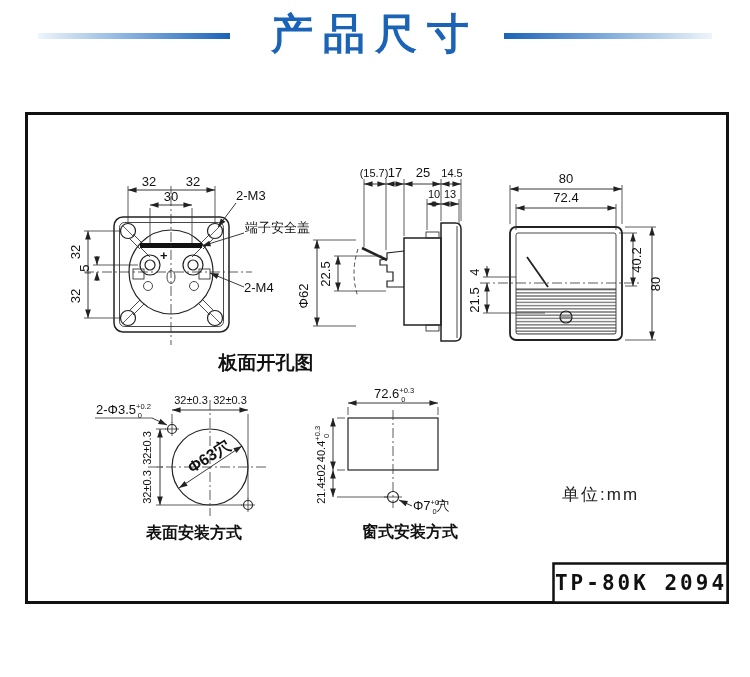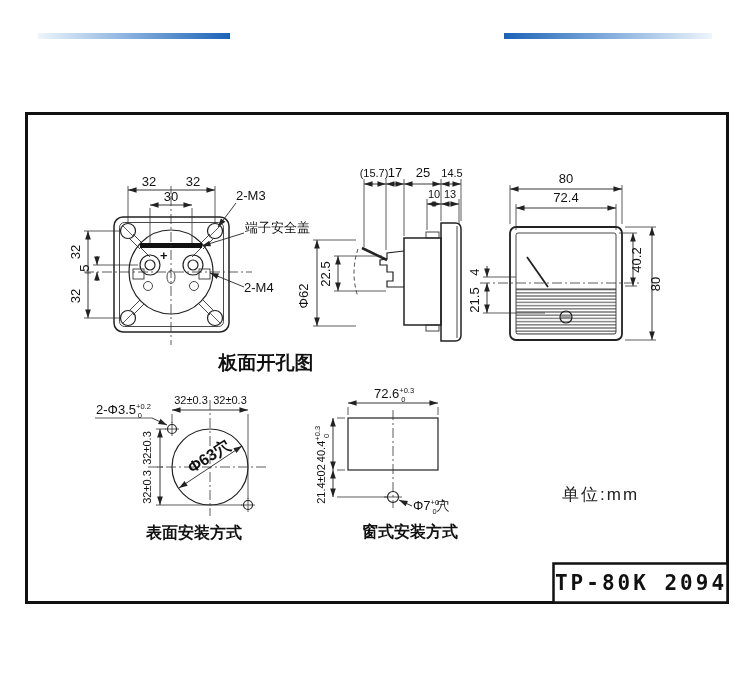--- a/index.html
+++ b/index.html
@@ -31,20 +31,21 @@
   .unit{font-size:17px;fill:#222;letter-spacing:2px;}
   .model{font-size:21px;font-weight:bold;fill:#111;letter-spacing:3px;
          font-family:"DejaVu Sans Mono",monospace;}
   .blk{fill:#111;stroke:none;}
 </style>
 </head>
 <body>
 
 <div class="page">
 
+  <h1 class="hdr-title">产品尺寸</h1>
   <span class="hdr-line left"></span>
   <span class="hdr-line right"></span>
 
   <svg width="750" height="677" viewBox="0 0 750 677">
     <defs>
       <marker id="arr" viewBox="0 0 10 8" refX="9.5" refY="4" markerWidth="9.5" markerHeight="7.6" orient="auto-start-reverse" markerUnits="userSpaceOnUse">
         <path d="M0.5,1 L9.5,4 L0.5,7 Z" fill="#222"></path>
       </marker>
       <pattern id="hatch" width="4" height="3.2" patternUnits="userSpaceOnUse">
         <line x1="0" y1="1.6" x2="4" y2="1.6" stroke="#2a2a2a" stroke-width="0.9"></line>

